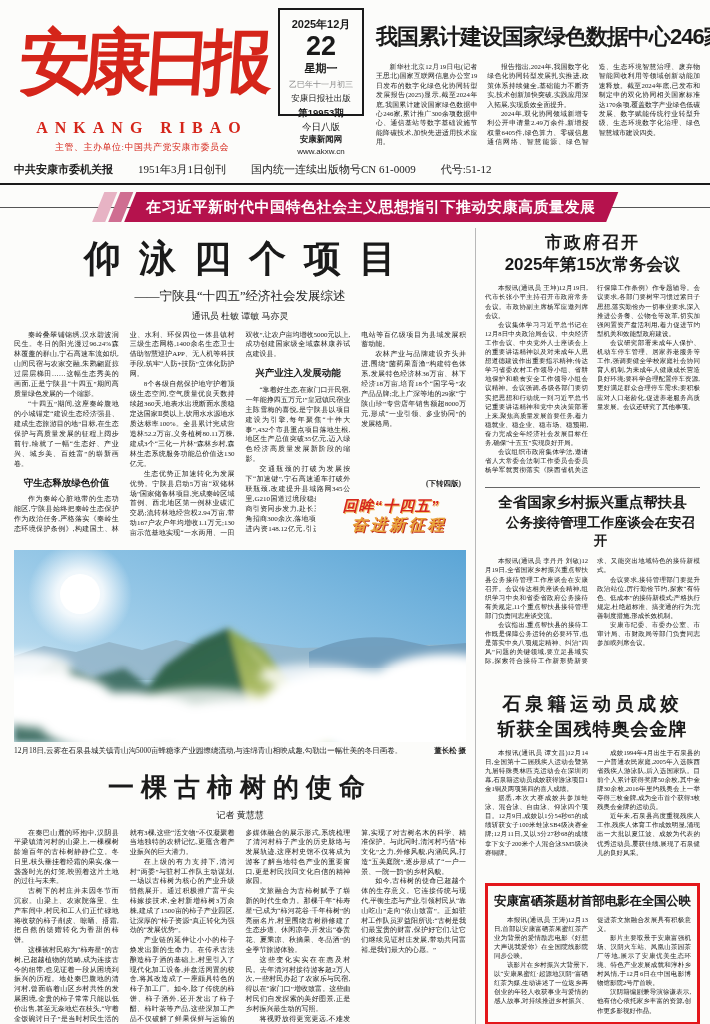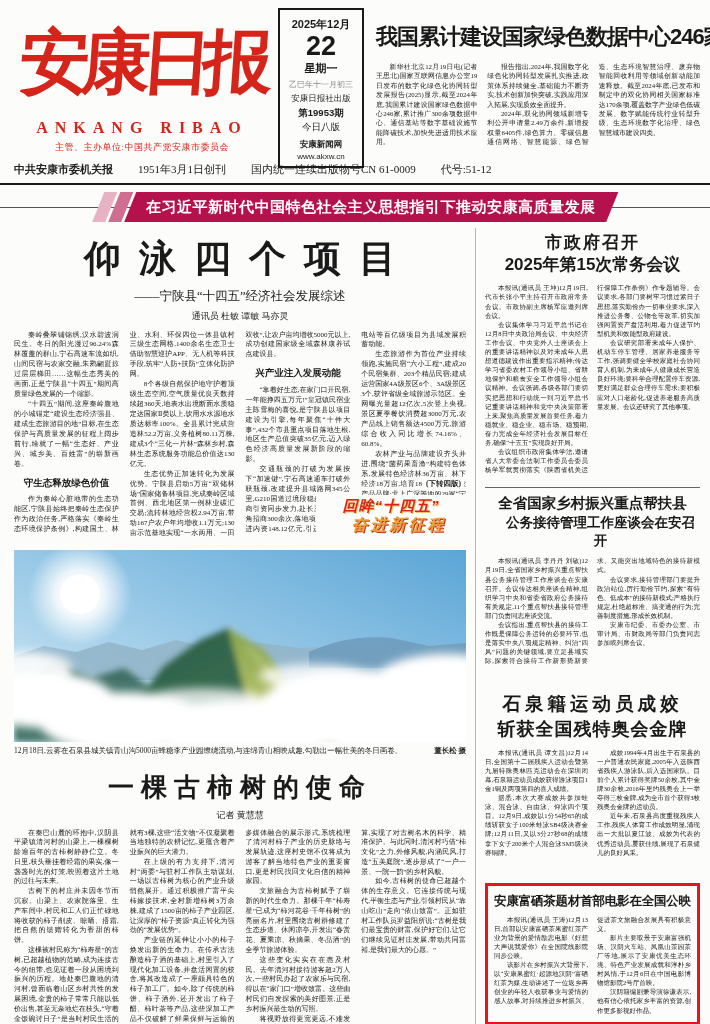--- a/index.html
+++ b/index.html
@@ -9,21 +9,21 @@
 
   
   .header{display:flex;padding:8px 10px 0 14px;gap:8px;}
   .mast-col{width:256px;flex:none;text-align:center;color:#d5251a;}
   .mast-title{font-weight:bold;font-size:70px;line-height:1.55;letter-spacing:-9px;white-space:nowrap;
               transform:skewX(-4deg);font-family:"DejaVu Serif",serif;}
   .mast-latin{font-size:16px;font-weight:bold;letter-spacing:7px;margin-top:2px;}
   .mast-org{font-size:9px;margin-top:4px;letter-spacing:.5px;}
   .mast-info{display:flex;gap:25px;justify-content:space-between;color:#222;font-size:11px;margin-top:8px;white-space:nowrap;}
   .mast-info .b{font-weight:bold;}
-  .date-box{flex:none;width:86px;height:160px;border:2px solid #1a1a1a;box-sizing:border-box;text-align:center;
+  .date-box{flex:none;width:86px;height:108px;border:2px solid #1a1a1a;box-sizing:border-box;text-align:center;
             font-family:"Liberation Sans",sans-serif;padding:7px 2px 5px;display:flex;flex-direction:column;align-items:center;}
   .db-ym{font-size:11px;font-weight:bold;}
   .db-day{font-size:27px;font-weight:bold;line-height:1.05;}
   .db-week{font-size:11px;font-weight:bold;margin-top:1px;}
   .db-lunar{font-size:8px;color:#8a8a8a;margin-top:3px;}
   .db-pub{font-size:8.5px;margin-top:3px;font-family:"Liberation Serif",serif;}
   .db-issue{font-size:9.5px;font-weight:bold;margin-top:2px;}
   .db-pages{font-size:9.5px;margin-top:1px;}
   .db-site{font-size:8.5px;font-weight:bold;margin-top:auto;}
   .db-url{font-size:8px;margin-top:1px;}
@@ -77,21 +77,21 @@
              font-size:7px;line-height:1.4;text-align:justify;}
 
   
   .r-art{margin-top:2px;}
   .r-head{font-family:"Liberation Sans",sans-serif;font-weight:900;text-align:center;line-height:1.35;margin:4px 0 6px;}
   .gov .l1{font-size:17px;letter-spacing:2px;}
   .gov .l2{font-size:17px;}
   .r-body{columns:2;column-gap:9px;column-fill:auto;overflow:hidden;font-size:6.5px;line-height:1.4;text-align:justify;}
   .gov-body{height:196px;}
   .r-rule{border-top:1px solid #666;margin:8px 0 6px;}
-  .rec .l1{font-size:14.5px;}
+  .rec .l1{font-size:14.5px;font-family:Liberation Mono, monospace;}
   .rec .l2{font-size:13.5px;margin-left:16px;}
   .rec-body{height:126px;}
   .ath{margin-top:10px;}
   .ath .l1{font-size:18.5px;letter-spacing:4px;font-family:"Liberation Serif",serif;font-weight:bold;}
   .ath .l2{font-size:18px;letter-spacing:1px;font-family:"Liberation Serif",serif;font-weight:bold;}
   .ath-body{height:126px;}
   .red-box{margin-top:9px;border:3px solid #e3171b;padding:6px 6px 5px;}
   .box-head{font-family:"Liberation Sans",sans-serif;font-weight:900;font-size:12.5px;text-align:center;
             letter-spacing:-.2px;margin:1px 0 5px;white-space:nowrap;}
   .box-body{height:102px;}
@@ -159,21 +159,20 @@
       <div class="main-body">
         <p>秦岭叠翠铺锦绣,汉水碧波润民生。冬日的阳光漫过96.24%森林覆盖的群山,宁石高速车流如织,山间民宿与农家交融,朱鹮翩跹掠过层层梯田……这幅生态秀美的画面,正是宁陕县“十四五”期间高质量绿色发展的一个缩影。</p>
         <p>“十四五”期间,这座秦岭腹地的小城锚定“建设生态经济强县、建成生态旅游目的地”目标,在生态保护与高质量发展的征程上阔步前行,绘就了一幅“生态好、产业兴、城乡美、百姓富”的崭新画卷。</p>
         <div class="sub-head">守生态释放绿色价值</div>
         <p>作为秦岭心脏地带的生态功能区,宁陕县始终把秦岭生态保护作为政治任务,严格落实《秦岭生态环境保护条例》,构建国土、林业、水利、环保四位一体县镇村三级生态网格,1400余名生态卫士借助智慧巡护APP、无人机等科技手段,筑牢“人防+技防”立体化防护网。</p>
         <p>8个各级自然保护地守护着顶级生态空间,空气质量优良天数持续超360天,地表水出境断面水质稳定达国家Ⅱ类以上,饮用水水源地水质达标率100%。全县累计完成营造林52.2万亩,义务植树80.11万株,建成3个“三化一片林”森林乡村,森林生态系统服务功能总价值达130亿元。</p>
         <p>生态优势正加速转化为发展优势。宁陕县启动5万亩“双储林场”国家储备林项目,完成秦岭区域首例、西北地区第一例林业碳汇交易;流转林地经营权2.94万亩,带动167户农户年均增收1.1万元;130亩示范基地实现“一水两用、一田双收”,让农户亩均增收5000元以上,成功创建国家级全域森林康养试点建设县。</p>
         <div class="sub-head">兴产业注入发展动能</div>
         <p>“靠着好生态,在家门口开民宿,一年能挣四五万元!”皇冠镇民宿业主陈雪梅的喜悦,是宁陕县以项目建设为引擎,每年聚焦“十件大事”,432个市县重点项目落地生根,地区生产总值突破35亿元,迈入绿色经济高质量发展新阶段的缩影。</p>
         <p>交通瓶颈的打破为发展按下“加速键”,宁石高速通车打破外联瓶颈,改建提升县域路网345公里,G210国道过境段稳步推进。招商引资同步发力,赴长三角、珠三角招商300余次,落地项目141个,引进内资148.12亿元,引进抽水蓄能电站等百亿级项目为县域发展积蓄动能。</p>
-        <p>生态旅游作为首位产业持续领跑,实施民宿“六小工程”,建成20个民宿集群、203个精品民宿;建成运营国家4A级景区6个、3A级景区3个,获评省级全域旅游示范区。全网曝光量超12亿次,5次登上央视,景区夏季餐饮消费超3000万元,农产品线上销售额达4500万元,旅游综合收入同比增长74.16%、60.8%。</p>
         <p>农林产业与品牌建设齐头并进,围绕“菌药果畜渔”构建特色体系,发展特色经济林36万亩、林下经济18万亩,培育18个“国字号”农产品品牌;北上广深等地的29家“宁陕山珍”专营店年销售额超8000万元,形成“一业引领、多业协同”的发展格局。</p>
 
         <div class="continued">(下转四版)</div>
         <div class="campaign-logo">
           <div class="logo-l1">回眸“十四五”</div>
           <div class="logo-l2">奋进新征程</div>
         </div>
       </div>
 
       <div class="photo-wrap">

